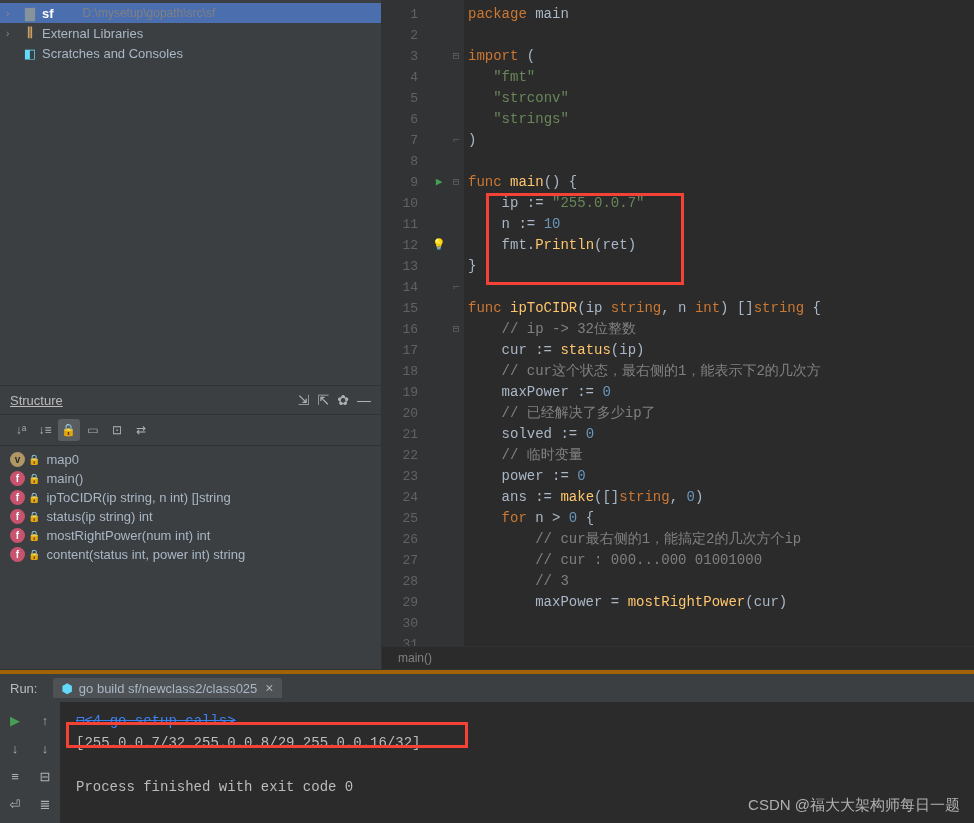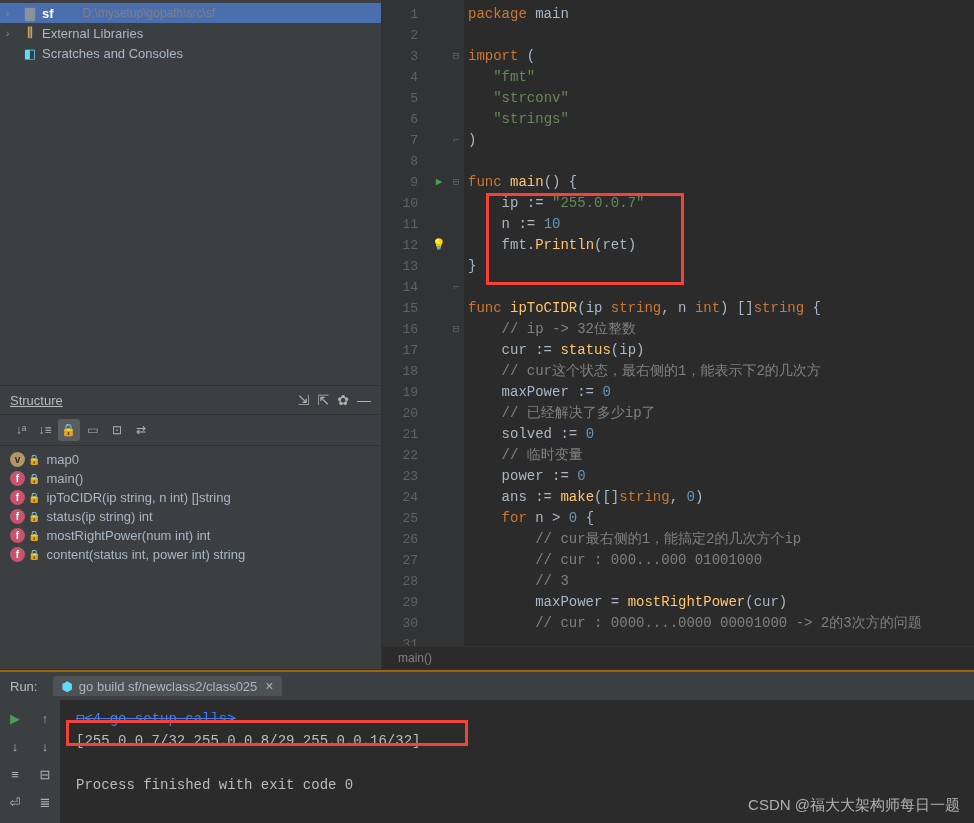--- a/index.html
+++ b/index.html
@@ -195,21 +195,21 @@
       padding: 4px 16px;
       font-size: 12px;
       color: #808080;
       border-top: 1px solid #323232;
     }
     .run-panel {
       flex: 1;
       display: flex;
       flex-direction: column;
       background: #2b2b2b;
-      border-top: 2px solid #a16207;
+      border-top: 4px solid #a16207;
     }
     .run-header {
       display: flex;
       align-items: center;
       padding: 4px 10px;
       background: #3c3f41;
       font-size: 13px;
     }
     .run-label { margin-right: 16px; color: #bbbbbb; }
     .run-tab {
@@ -472,21 +472,20 @@
           <div class="code-line">    <span class="cmt">// 已经解决了多少ip了</span></div>
           <div class="code-line">    solved := <span class="num">0</span></div>
           <div class="code-line">    <span class="cmt">// 临时变量</span></div>
           <div class="code-line">    power := <span class="num">0</span></div>
           <div class="code-line">    ans := <span class="fn">make</span>([]<span class="type">string</span>, <span class="num">0</span>)</div>
           <div class="code-line">    <span class="kw">for</span> n &gt; <span class="num">0</span> {</div>
           <div class="code-line">        <span class="cmt">// cur最右侧的1，能搞定2的几次方个ip</span></div>
           <div class="code-line">        <span class="cmt">// cur : 000...000 01001000</span></div>
           <div class="code-line">        <span class="cmt">// 3</span></div>
           <div class="code-line">        maxPower = <span class="fn">mostRightPower</span>(cur)</div>
-          <div class="code-line">        <span class="cmt">// cur : 0000....0000 00001000 -&gt; 2的3次方的问题</span></div>
         </div>
     </div>
     <div class="breadcrumb">
       <span>main()</span>
     </div>
   </div>
 </div>
 
 <div class="run-panel">
   <div class="run-header">

